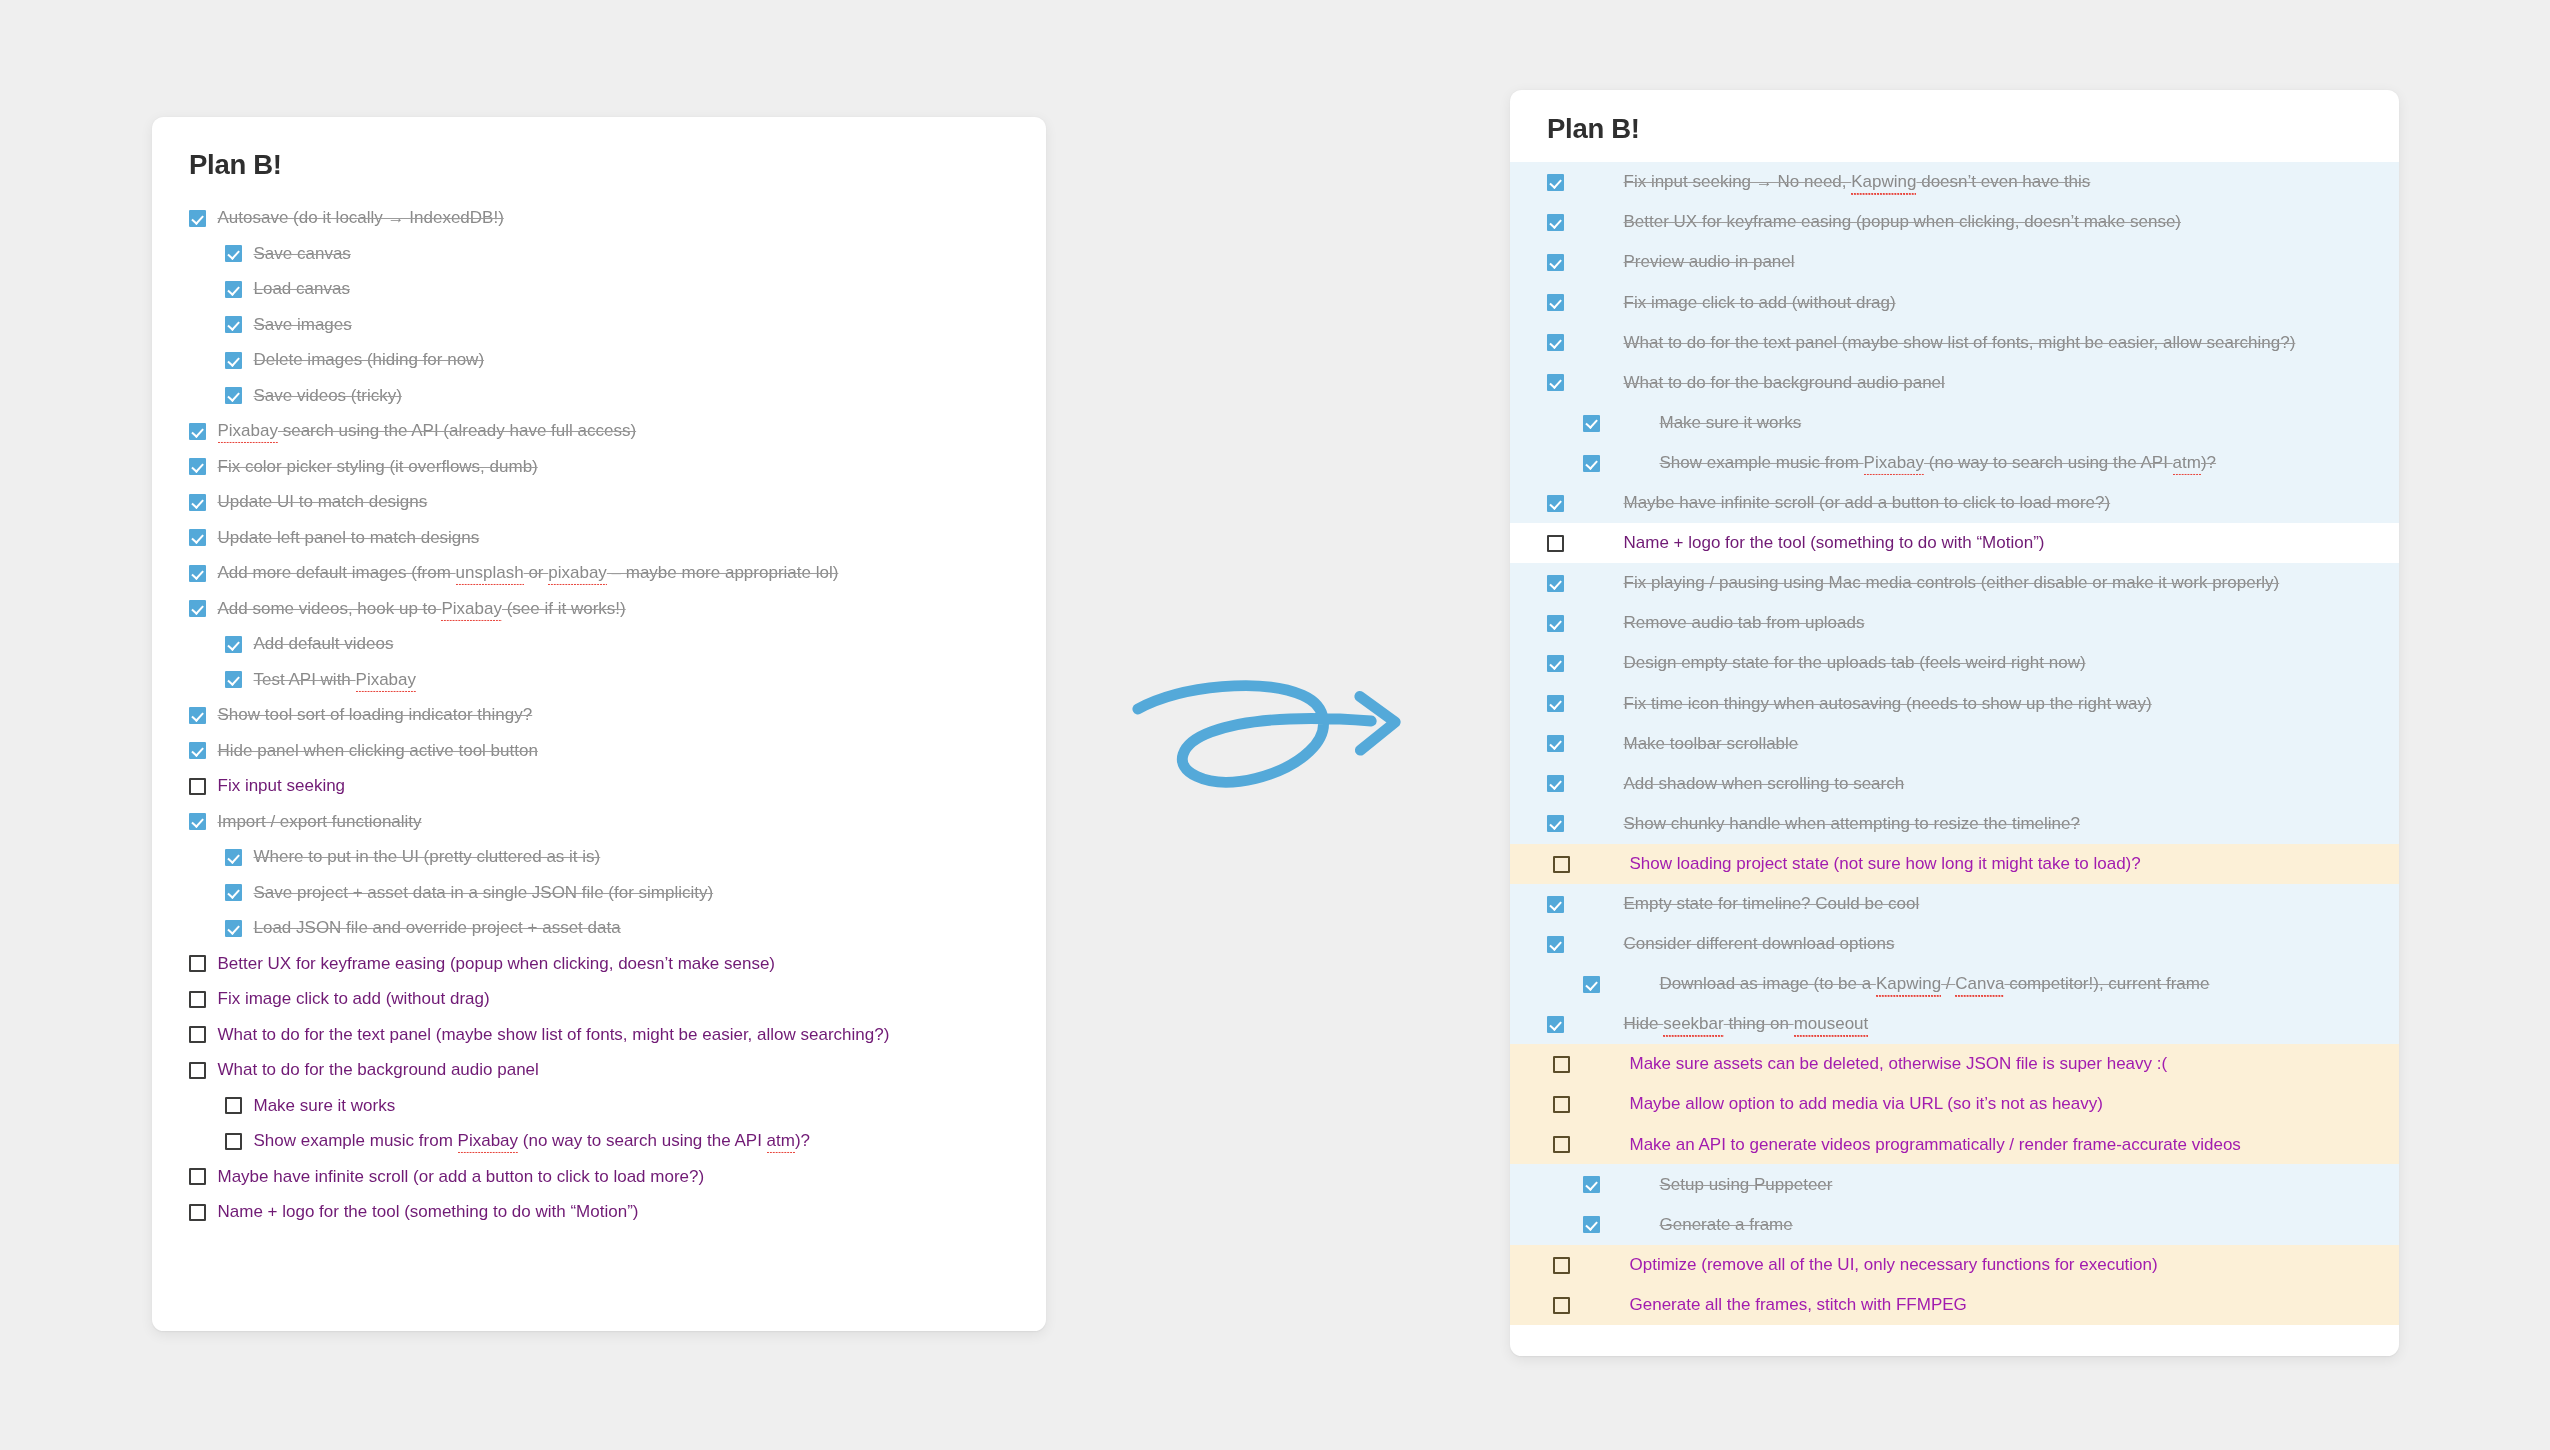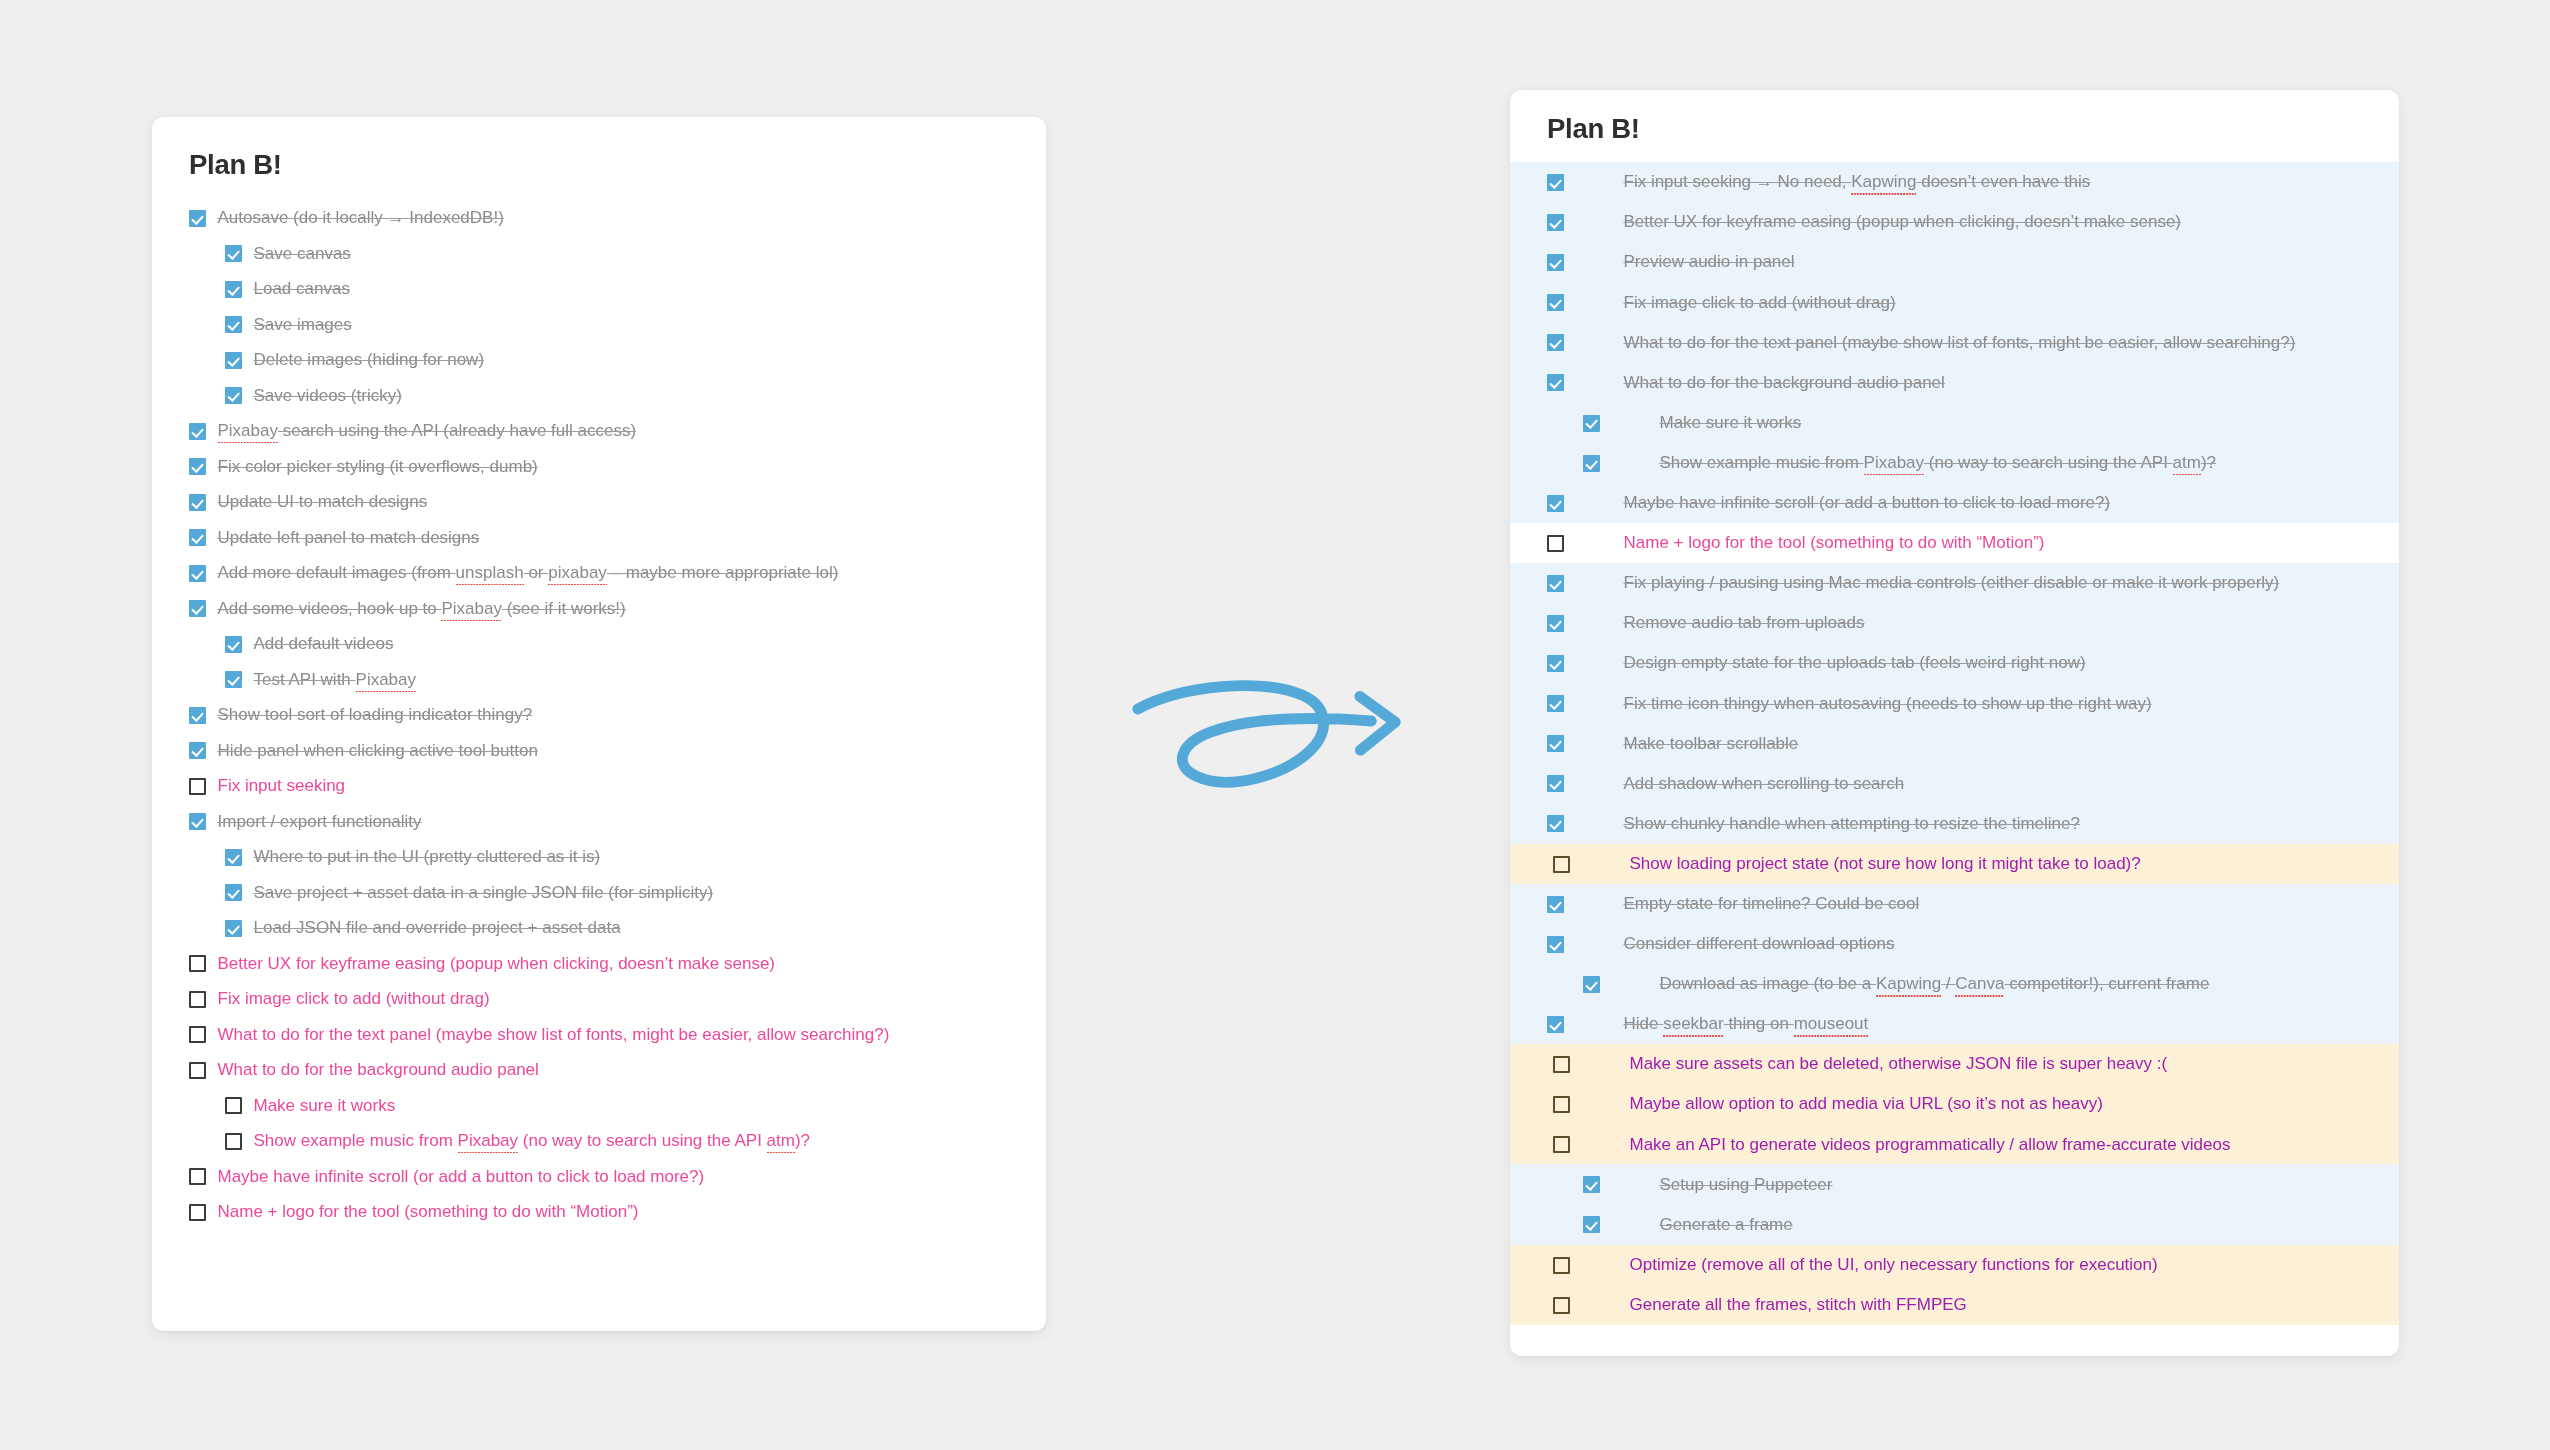--- a/index.html
+++ b/index.html
@@ -101,21 +101,21 @@
   
   .row.hl-yellow .cb.unchecked {
     border-color: #5c4e2a;
     background: transparent;
   }
 
   
   .lbl {
     font-size: 17px;
     line-height: 19.5px;
-    color: #ec4899;
+    color: #701a75;
     position: relative;
   }
   .row.done .lbl {
     color: #8a8a8a;
     text-decoration: line-through;
     text-decoration-color: #9c9c9c;
     text-decoration-thickness: 1.1px;
   }
   .row.hl-yellow .lbl { color: #a21caf; }
 
@@ -369,21 +369,21 @@
       <div class="row indent-0 hl-yellow">
         <span class="cb unchecked"></span>
         <span class="lbl">Make sure assets can be deleted, otherwise JSON file is super heavy :(</span>
       </div>
       <div class="row indent-0 hl-yellow">
         <span class="cb unchecked"></span>
         <span class="lbl">Maybe allow option to add media via URL (so it’s not as heavy)</span>
       </div>
       <div class="row indent-0 hl-yellow">
         <span class="cb unchecked"></span>
-        <span class="lbl">Make an API to generate videos programmatically / allow frame-accurate videos</span>
+        <span class="lbl">Make an API to generate videos programmatically / render frame-accurate videos</span>
       </div>
       <div class="row indent-1 done hl-blue">
         <span class="cb checked"></span>
         <span class="lbl">Setup using Puppeteer</span>
       </div>
       <div class="row indent-1 done hl-blue">
         <span class="cb checked"></span>
         <span class="lbl">Generate a frame</span>
       </div>
       <div class="row indent-1 hl-yellow">

